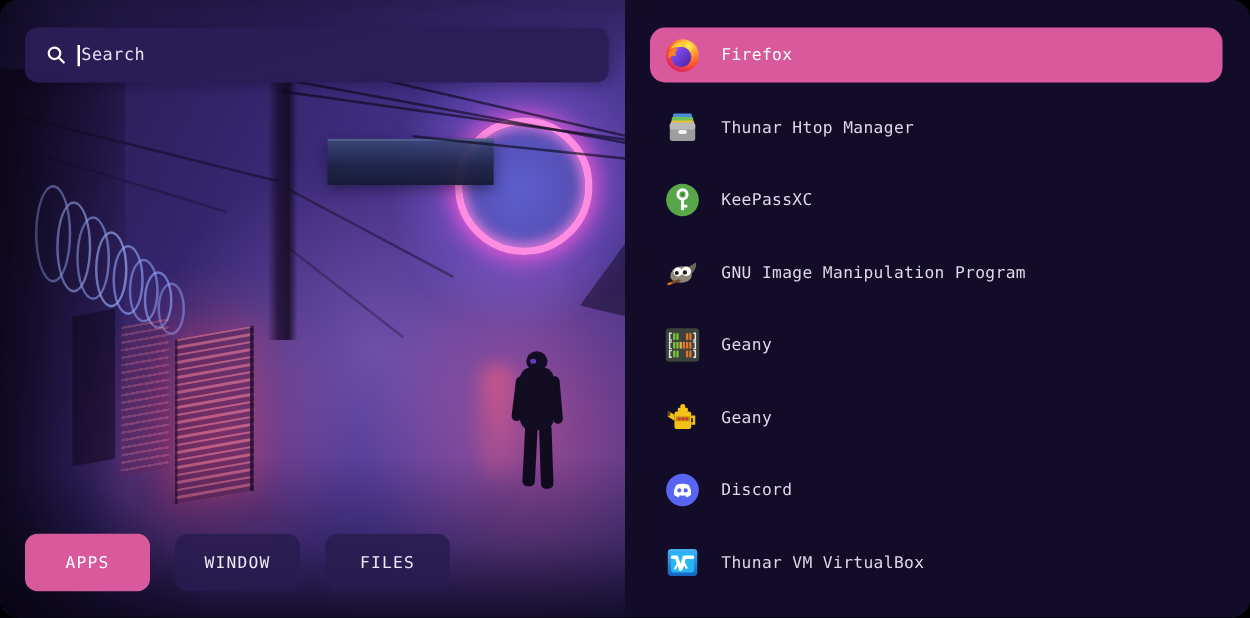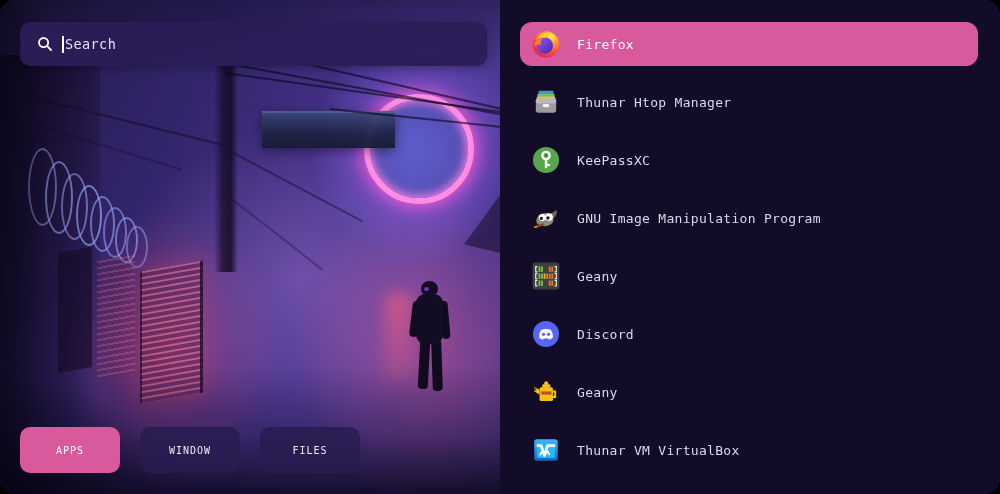--- a/index.html
+++ b/index.html
@@ -80,21 +80,21 @@
   .search-wrap{position:absolute;left:20px;top:22px;width:467px;height:44px;z-index:10;
     background:rgba(43,29,86,0.96);border-radius:10px;display:flex;align-items:center;
     padding:0 14px 0 17px;box-sizing:border-box;box-shadow:0 2px 10px rgba(8,4,22,0.3);}
   .search-wrap .mag{flex:none;width:16px;height:16px;margin-right:9px;}
   .caret{flex:none;width:2px;height:17px;background:#fff;}
   .search-input{flex:1;background:transparent;border:none;outline:none;color:#ece8f4;
     font:13.5px "DejaVu Sans Mono",monospace;padding:0;margin-left:1px;letter-spacing:0.4px;}
   .search-input::placeholder{color:#e6e1f2;opacity:1;}
   .tabs{position:absolute;left:20px;bottom:21px;display:flex;gap:20px;z-index:10;}
   .tab{width:100px;height:46px;border-radius:10px;background:rgba(40,28,80,0.85);color:#eee9f6;
-    display:flex;align-items:center;justify-content:center;font-size:10px;letter-spacing:1px;cursor:pointer;}
+    display:flex;align-items:center;justify-content:center;font-size:13px;letter-spacing:1px;cursor:pointer;}
   .tab.active{background:#d85a9d;color:#fff;}
 
   
   .right{position:relative;width:500px;height:494px;background:#120c28;box-sizing:border-box;
     padding:22px 22px 22px 20px;display:flex;flex-direction:column;gap:14px;flex:none;}
   .app-row{height:44px;flex:none;border-radius:12px;display:flex;align-items:center;
     padding-left:10px;cursor:pointer;}
   .app-row.selected{background:#d85a9d;}
   .app-icon{width:32px;height:32px;flex:none;display:flex;align-items:center;justify-content:center;}
   .app-icon svg{width:30px;height:30px;}
@@ -261,50 +261,50 @@
               <rect x="19" y="18.2" width="1.7" height="5"></rect>
           </g>
         </svg>
       </span>
       <span class="app-label">Geany</span>
     </div>
 
     <div class="app-row">
       <span class="app-icon">
         <svg viewBox="0 0 28 28">
-          <circle cx="14" cy="14" r="12.2" fill="#5865f2"></circle>
-          <path d="M9.3,10.3 Q14,8.5 18.7,10.3 Q20.8,13.8 20.4,17.5 Q18.4,19 16.8,19.4 L16,18 Q14,18.6 12,18 L11.2,19.4 Q9.6,19 7.6,17.5 Q7.2,13.8 9.3,10.3 Z" fill="#fff"></path>
-          <circle cx="11.6" cy="14.3" r="1.55" fill="#5865f2"></circle>
-          <circle cx="16.4" cy="14.3" r="1.55" fill="#5865f2"></circle>
-        </svg>
-      </span>
-      <span class="app-label">Discord</span>
-    </div>
-
-    <div class="app-row">
-      <span class="app-icon">
-        <svg viewBox="0 0 28 28">
           <rect x="8" y="9.5" width="12.5" height="13" rx="1.5" fill="#f3c117"></rect>
           <rect x="10.5" y="6.8" width="7.5" height="3.2" rx="1" fill="#f3c117"></rect>
           <circle cx="14.2" cy="5.8" r="1.9" fill="#f3c117"></circle>
           <path d="M8,12 L3.2,9.2 L3,13.2 L8,16.5 Z" fill="#f3c117"></path>
           <path d="M3.2,9.2 L5,10.2 L4.9,12.3 L3,13.2 Z" fill="#5a4a10"></path>
           <path d="M20.5,12.5 h3 v7 h-3 v-2 h1.2 v-3 h-1.2 Z" fill="#f3c117"></path>
           <rect x="9" y="13.2" width="10.5" height="3.6" fill="#8a6a10" opacity="0.55"></rect>
           <circle cx="11.5" cy="15" r="1.2" fill="#d2372e"></circle>
           <circle cx="14.3" cy="15" r="1.2" fill="#d2372e"></circle>
           <circle cx="17.1" cy="15" r="1.2" fill="#d2372e"></circle>
         </svg>
       </span>
       <span class="app-label">Geany</span>
     </div>
 
     <div class="app-row">
       <span class="app-icon">
         <svg viewBox="0 0 28 28">
+          <circle cx="14" cy="14" r="12.2" fill="#5865f2"></circle>
+          <path d="M9.3,10.3 Q14,8.5 18.7,10.3 Q20.8,13.8 20.4,17.5 Q18.4,19 16.8,19.4 L16,18 Q14,18.6 12,18 L11.2,19.4 Q9.6,19 7.6,17.5 Q7.2,13.8 9.3,10.3 Z" fill="#fff"></path>
+          <circle cx="11.6" cy="14.3" r="1.55" fill="#5865f2"></circle>
+          <circle cx="16.4" cy="14.3" r="1.55" fill="#5865f2"></circle>
+        </svg>
+      </span>
+      <span class="app-label">Discord</span>
+    </div>
+
+    <div class="app-row">
+      <span class="app-icon">
+        <svg viewBox="0 0 28 28">
           <defs>
             <linearGradient id="vb1" x1="0" y1="0" x2="0" y2="1">
               <stop offset="0%" stop-color="#42b3f6"></stop>
                 <stop offset="100%" stop-color="#1565c0"></stop>
             </linearGradient>
           </defs>
           <rect x="3" y="4" width="22" height="20" rx="2.5" fill="url(#vb1)"></rect>
           <rect x="5.5" y="6.5" width="17" height="15" rx="1.5" fill="#29b6f6"></rect>
           <polyline points="6.5,10 9.5,10 12.5,19 15.5,10 21.5,10" fill="none" stroke="#fff" stroke-width="2.6" stroke-linejoin="round" stroke-linecap="round"></polyline>
           <polyline points="8.5,18.5 10.8,14.5 13,19 15.2,14.5 17,18" fill="none" stroke="#fff" stroke-width="1.6" stroke-linejoin="round" stroke-linecap="round"></polyline>

